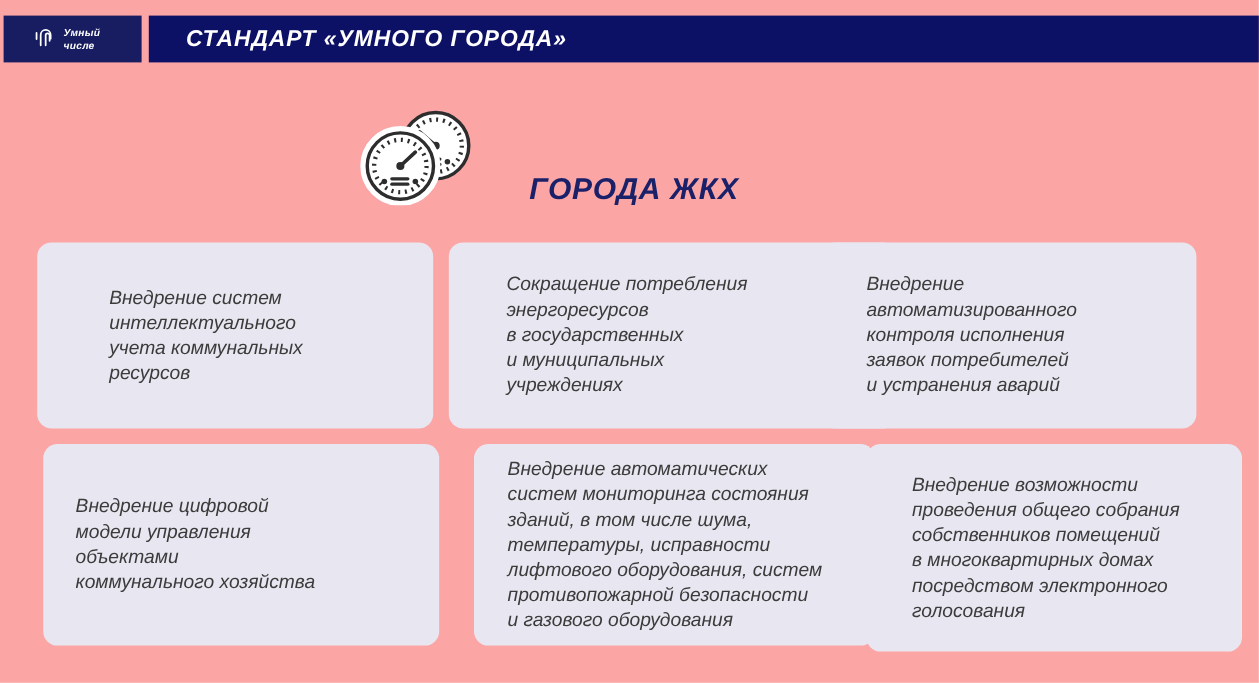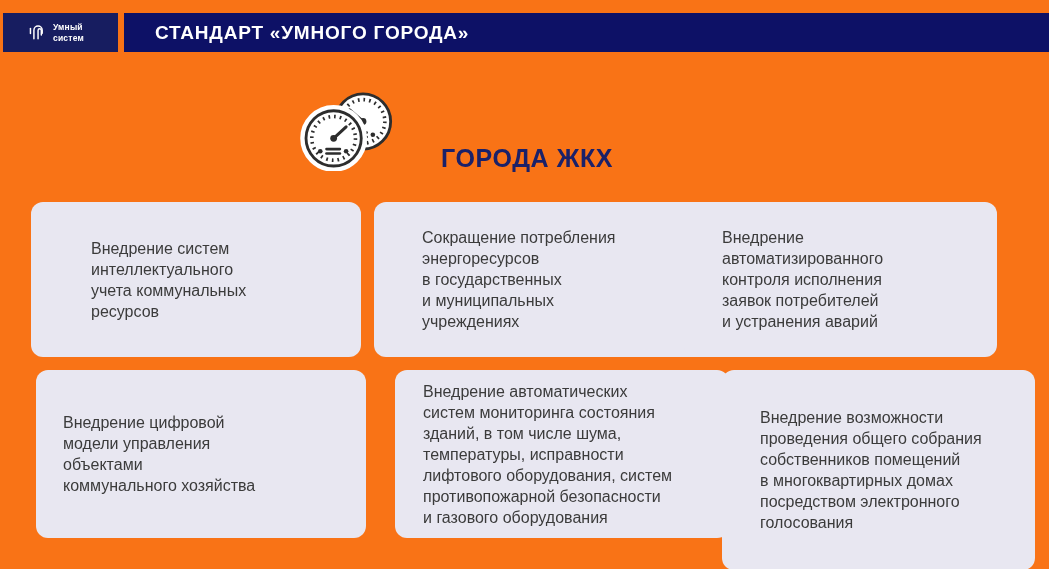--- a/index.html
+++ b/index.html
@@ -2,21 +2,21 @@
 <html><head>
 <meta charset="utf-8">
 <style>
   * { margin: 0; padding: 0; box-sizing: border-box; }
   html, body { background: #ffffff; }
   body {
     width: 1049px; height: 569px;
     font-family: "Liberation Sans", "DejaVu Sans", sans-serif;
     overflow: hidden;
   }
-  .page { position: relative; width: 1049px; height: 569px; background: #f97316; }
+  .page { position: relative; width: 1049px; height: 569px; background: #fca5a5; font-style: italic; }
 
   
   .logo-block {
     position: absolute; left: 3px; top: 13px; width: 115px; height: 39px;
     background: #171d60;
     display: flex; align-items: center; gap: 7px; padding-left: 24px;
   }
   .logo-text {
     color: #ffffff; font-size: 8.5px; font-weight: 700; line-height: 1.2;
     letter-spacing: 0.2px;
@@ -42,38 +42,38 @@
     position: absolute; background: #e8e7f1; border-radius: 12px;
     display: flex; align-items: center;
     color: #3b3b3b; font-size: 16px; line-height: 21px;
   }
   .card .txt { white-space: pre-line; }
   .c1 { left: 31px;  top: 202px; width: 330px; height: 155px; padding-left: 60px; }
   .c2 { left: 374px; top: 202px; width: 374px; height: 155px; padding-left: 48px; }
   .c3 { left: 684px; top: 202px; width: 313px; height: 155px; padding-left: 38px; }
   .c4 { left: 36px;  top: 370px; width: 330px; height: 168px; padding-left: 27px; }
   .c5 { left: 395px; top: 370px; width: 334px; height: 168px; padding-left: 28px; }
-  .c6 { left: 722px; top: 370px; width: 313px; height: 200px; padding-left: 38px; }
+  .c6 { left: 722px; top: 370px; width: 313px; height: 173px; padding-left: 38px; }
 </style>
 </head>
 <body>
 
 <div class="page">
 
   <div class="logo-block">
     <span>
       <svg width="19" height="24" viewBox="0 0 22 26" fill="none">
         <path d="M4 10 v6" stroke="#ffffff" stroke-width="1.7" stroke-linecap="round"></path>
         <path d="M8 22 V12 a4.8 4.8 0 0 1 9.6 0 v3.6" stroke="#ffffff" stroke-width="1.7" stroke-linecap="round"></path>
         <path d="M12.8 22 v-9.6 a1.9 1.9 0 0 1 3.8 0 v5.2" stroke="#ffffff" stroke-width="1.7" stroke-linecap="round"></path>
       </svg>
     </span>
     <span class="logo-text">
       <span>Умный</span><br>
-      <span>систем</span>
+      <span>числе</span>
     </span>
   </div>
 
   <div class="title-bar">
     <span class="t">СТАНДАРТ «УМНОГО ГОРОДА»</span>
   </div>
 
   <div class="section-icon">
     <svg width="98" height="84" viewBox="0 0 110 85" fill="none">
 

